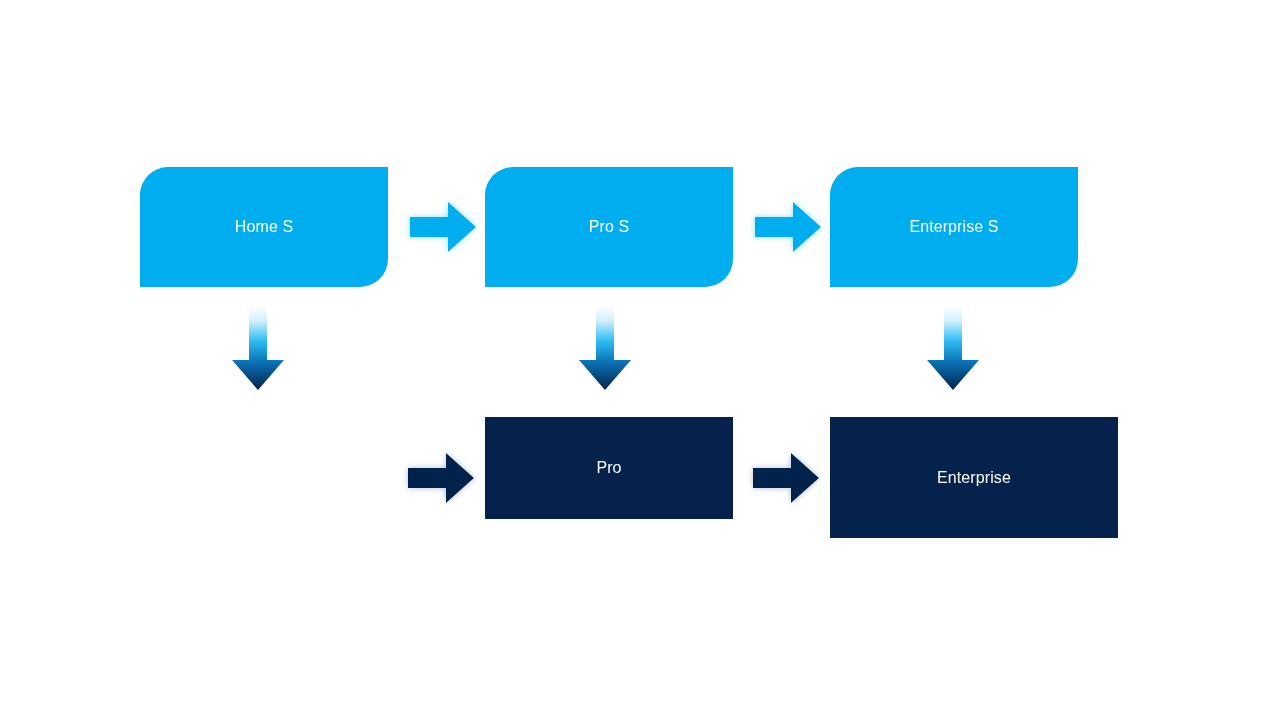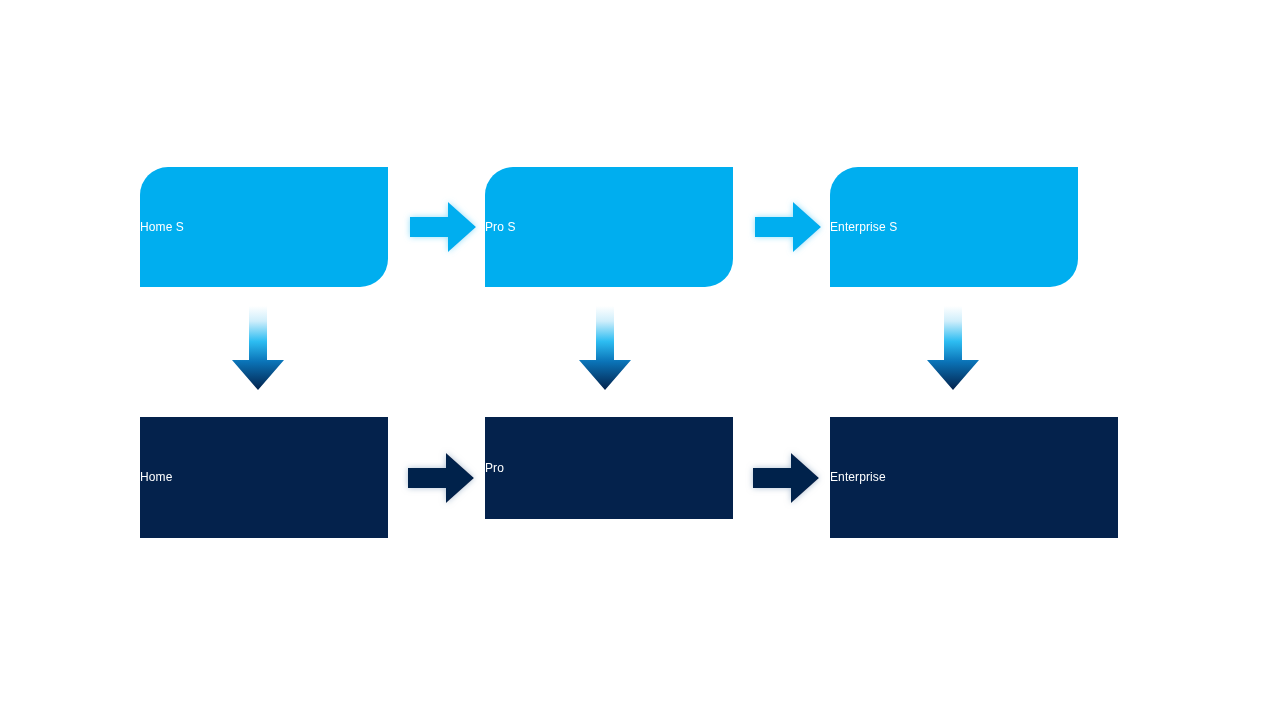--- a/index.html
+++ b/index.html
@@ -23,23 +23,24 @@
     width: 1280px;
     height: 720px;
     background: #ffffff;
   }
 
   
   .node {
     position: absolute;
     display: flex;
     align-items: center;
+    justify-content: center;
     box-sizing: border-box;
     color: #ffffff;
-    font-size: 12px;
+    font-size: 16px;
     font-weight: 400;
     letter-spacing: 0.1px;
     line-height: 1.2;
     text-align: center;
     -webkit-font-smoothing: antialiased;
   }
 
   .node.tier-s {
     background: #00AEEF;
     border-radius: 28px 0 28px 0;   
@@ -170,23 +171,20 @@
           <stop offset="18%" stop-color="#CFEEFB"></stop>
           <stop offset="42%" stop-color="#2DBDF2"></stop>
           <stop offset="66%" stop-color="#0B74B8"></stop>
           <stop offset="100%" stop-color="#03224C"></stop>
         </linearGradient>
       </defs>
       <path d="M19,0 L37,0 L37,54 L54,54 L28,84 L2,54 L19,54 Z" fill="url(#downGrad3)"></path>
     </svg>
   </div>
 
-  <div class="node tier-base" style="left:140px; top:417px; width:248px; height:121px;">
-    <span class="node-label">Home</span>
-  </div>
 
   <div class="node tier-base" style="left:485px; top:417px; width:248px; height:102px;">
     <span class="node-label">Pro</span>
   </div>
 
   <div class="node tier-base" style="left:830px; top:417px; width:288px; height:121px;">
     <span class="node-label">Enterprise</span>
   </div>
 
   <div class="arrow-right" style="left:404px; top:447px;">

